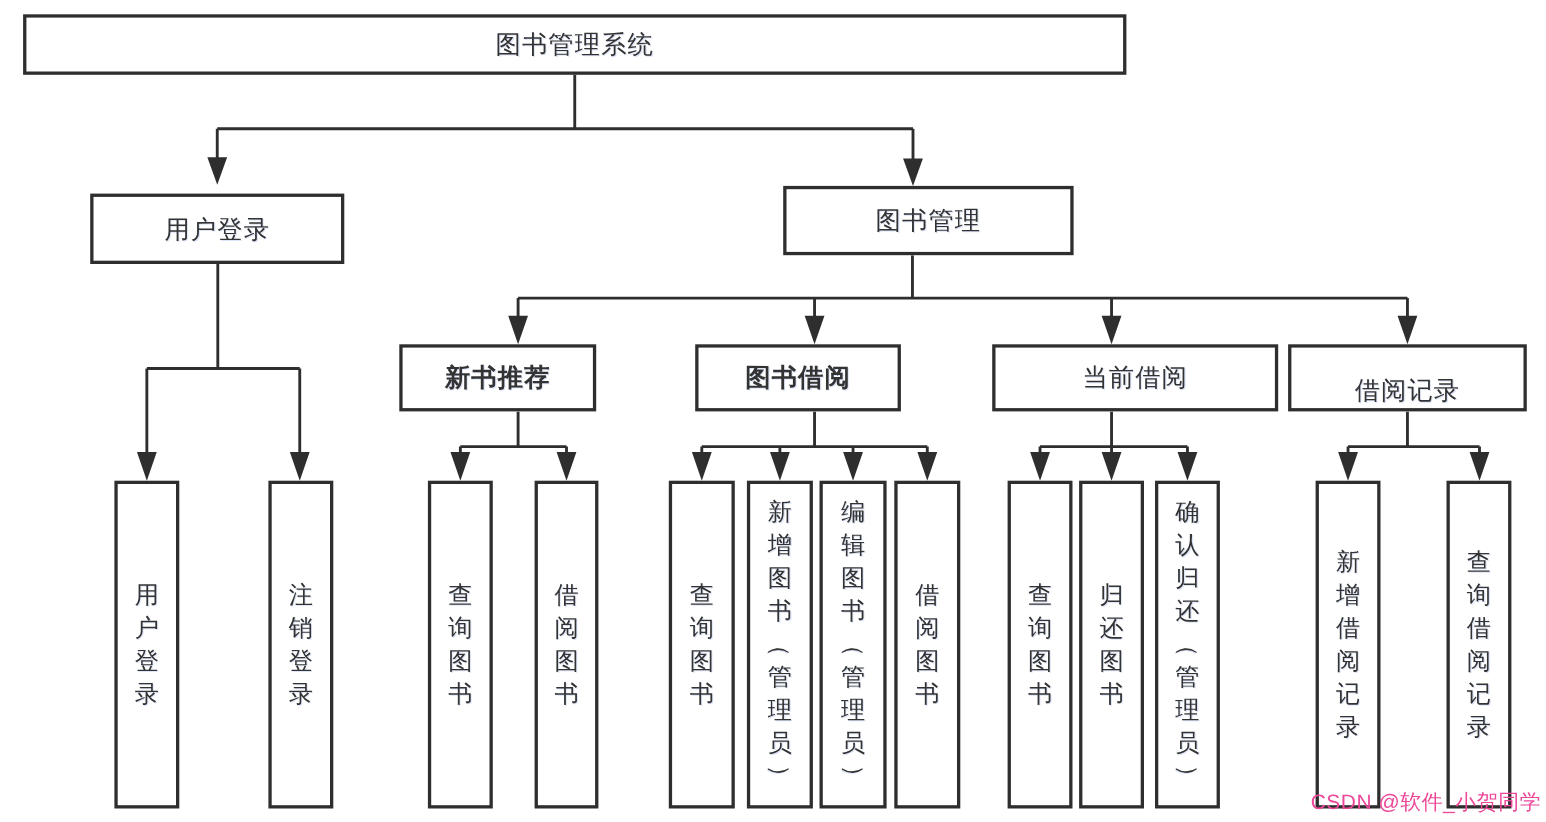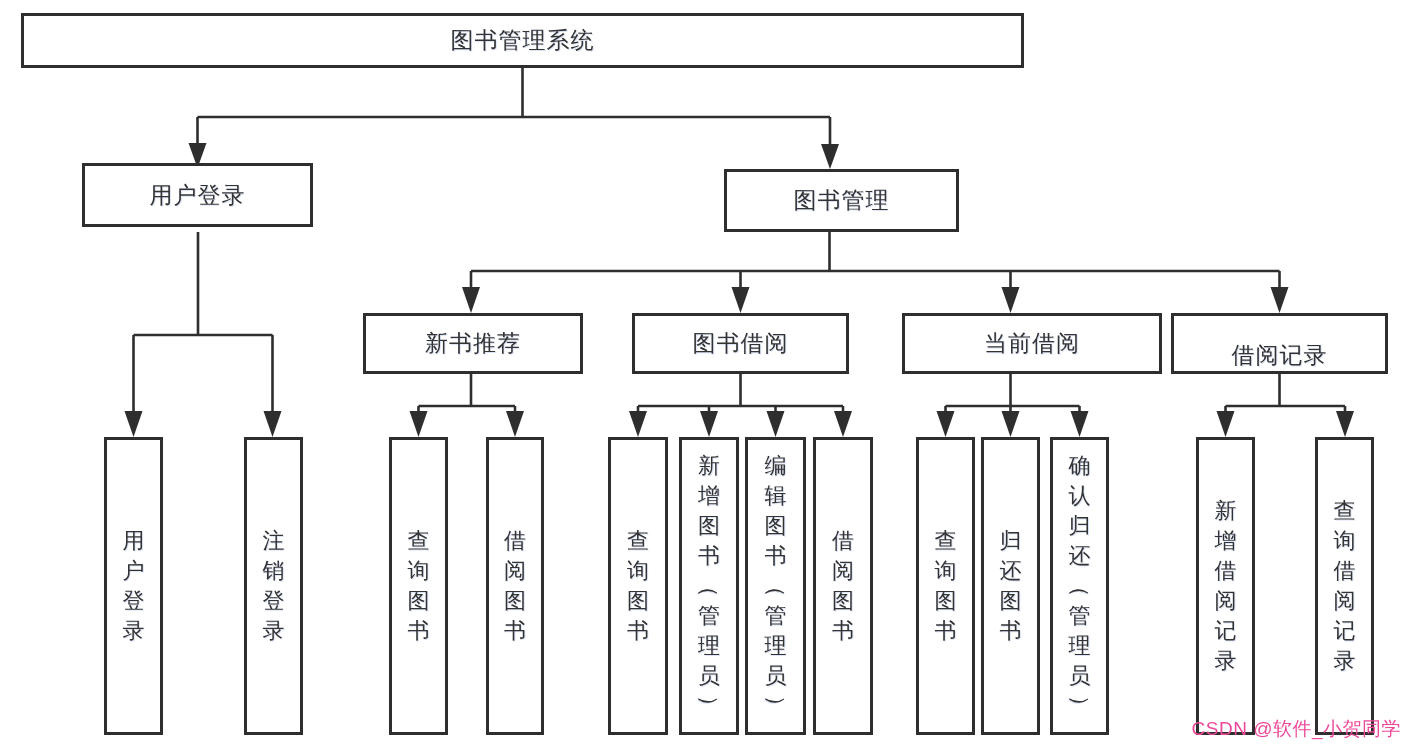--- a/index.html
+++ b/index.html
@@ -33,25 +33,25 @@
     justify-content: center;
   }
   .hlabel {
     color: #333333;
     font-size: 23px;
     letter-spacing: 1px;
     white-space: nowrap;
     text-shadow: 1px 1px 0 rgba(120,150,230,0.25);
   }
   .node-root   { left: 21px;  top: 13px;  width: 1003px; height: 55px; }
-  .node-l2-a   { left: 82px;  top: 163px; width: 231px;  height: 64px; }
-  .node-l2-b   { left: 712px; top: 169px; width: 235px;  height: 63px; margin-left: 12px; }
+  .node-l2-a   { left: 82px;  top: 176px; width: 231px;  height: 64px; }
+  .node-l2-b   { left: 712px; top: 169px; width: 264px;  height: 63px; }
   .node-l3     { top: 313px; height: 61px; }
-  .node-l3-a   { left: 363px;  width: 220px; }
-  .node-l3-b   { left: 632px;  width: 217px; }
+  .node-l3-a   { left: 363px;  width: 179px; font-weight: bold; }
+  .node-l3-b   { left: 632px;  width: 187px; font-weight: bold; }
   .node-l3-c   { left: 902px;  width: 260px; }
   .node-l3-d   { left: 1171px; width: 217px; align-items: flex-end; }
   .leaf { top: 437px; height: 298px; }
   .leaf-0  { left: 104px;  width: 59px; }
   .leaf-1  { left: 244px;  width: 59px; }
   .leaf-2  { left: 389px;  width: 59px; }
   .leaf-3  { left: 486px;  width: 58px; }
   .leaf-4  { left: 608px;  width: 60px; }
   .leaf-5  { left: 679px;  width: 60px; }
   .leaf-6  { left: 745px;  width: 61px; }

